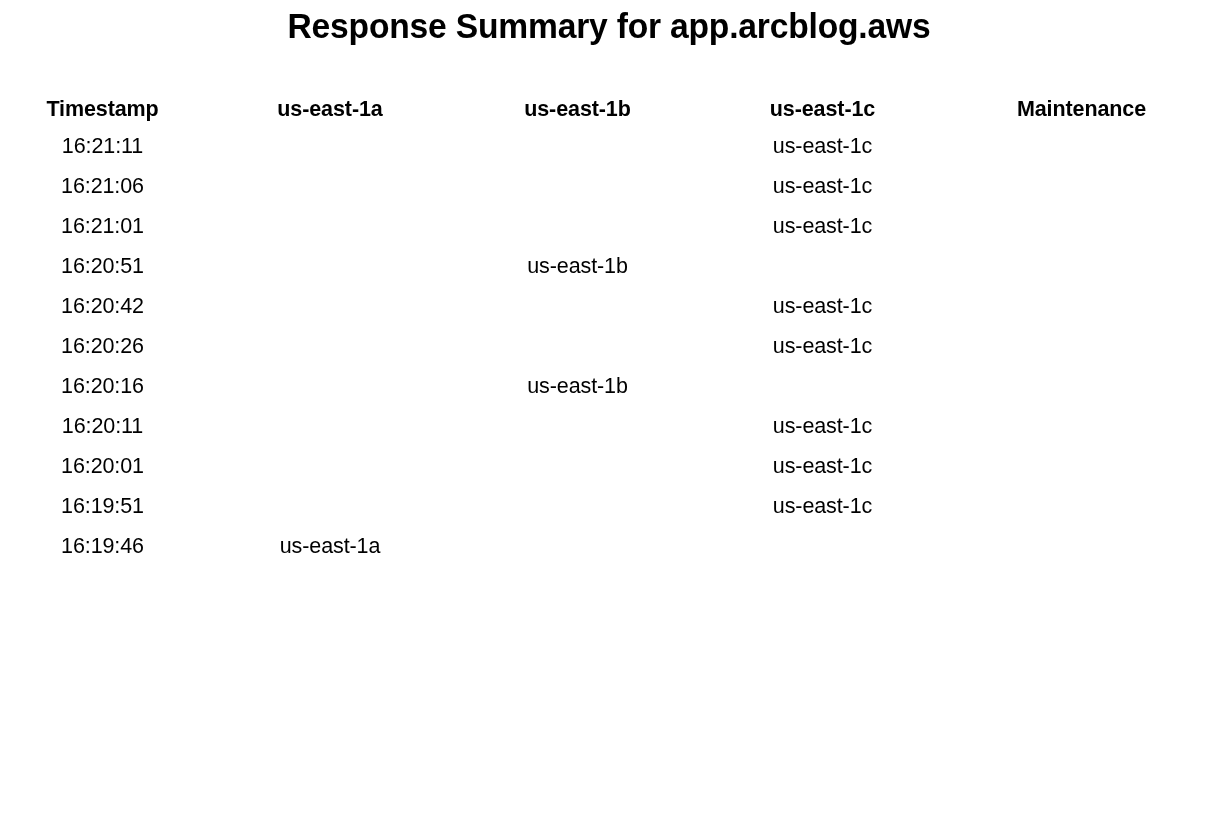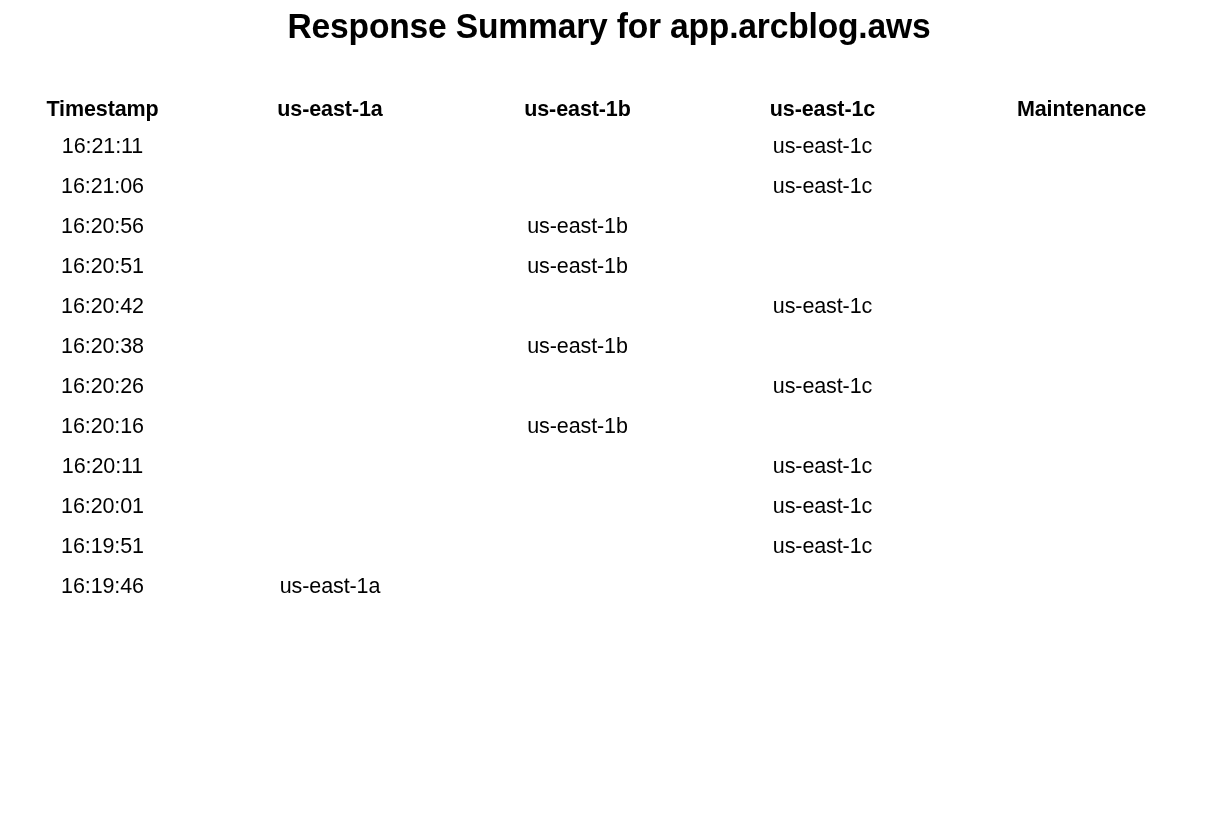--- a/index.html
+++ b/index.html
@@ -119,45 +119,38 @@
           <td class="cell-empty"></td>
         </tr>
         <tr>
           <td>16:21:06</td>
           <td class="cell-empty"></td>
           <td class="cell-empty"></td>
           <td>us-east-1c</td>
           <td class="cell-empty"></td>
         </tr>
         <tr>
-          <td>16:20:56</td>
+          <td>16:21:01</td>
           <td class="cell-empty"></td>
-          <td>us-east-1b</td>
           <td class="cell-empty"></td>
+          <td>us-east-1c</td>
           <td class="cell-empty"></td>
         </tr>
         <tr>
           <td>16:20:51</td>
           <td class="cell-empty"></td>
           <td>us-east-1b</td>
           <td class="cell-empty"></td>
           <td class="cell-empty"></td>
         </tr>
         <tr>
           <td>16:20:42</td>
           <td class="cell-empty"></td>
           <td class="cell-empty"></td>
           <td>us-east-1c</td>
-          <td class="cell-empty"></td>
-        </tr>
-        <tr>
-          <td>16:20:38</td>
-          <td class="cell-empty"></td>
-          <td>us-east-1b</td>
-          <td class="cell-empty"></td>
           <td class="cell-empty"></td>
         </tr>
         <tr>
           <td>16:20:26</td>
           <td class="cell-empty"></td>
           <td class="cell-empty"></td>
           <td>us-east-1c</td>
           <td class="cell-empty"></td>
         </tr>
         <tr>

